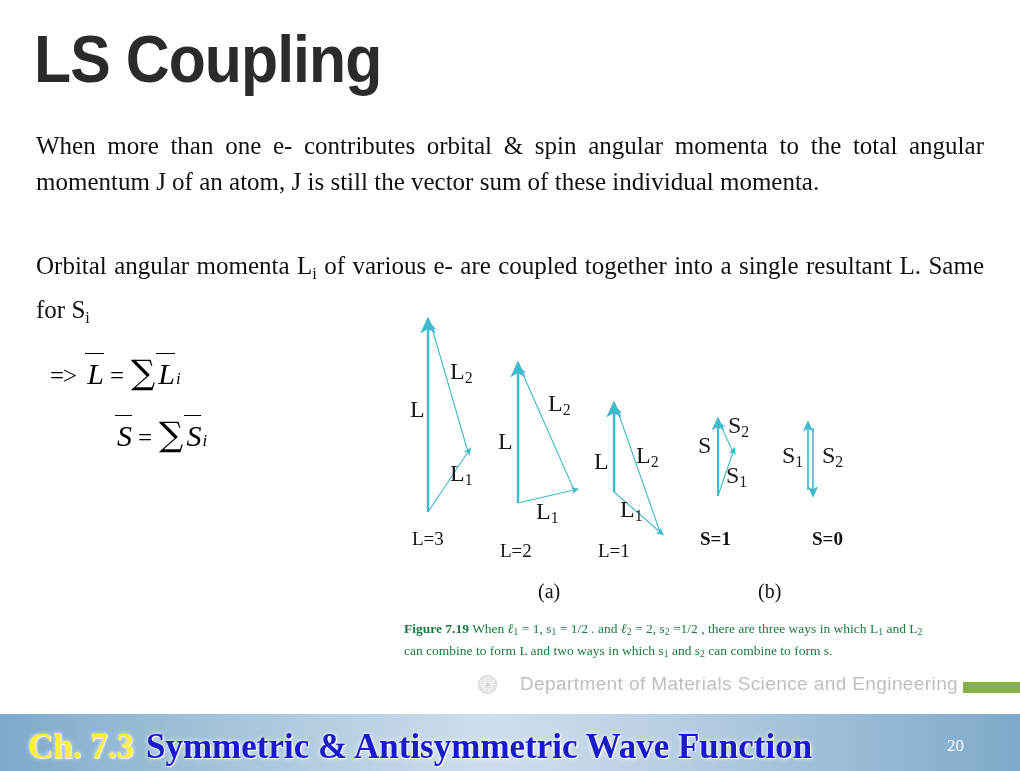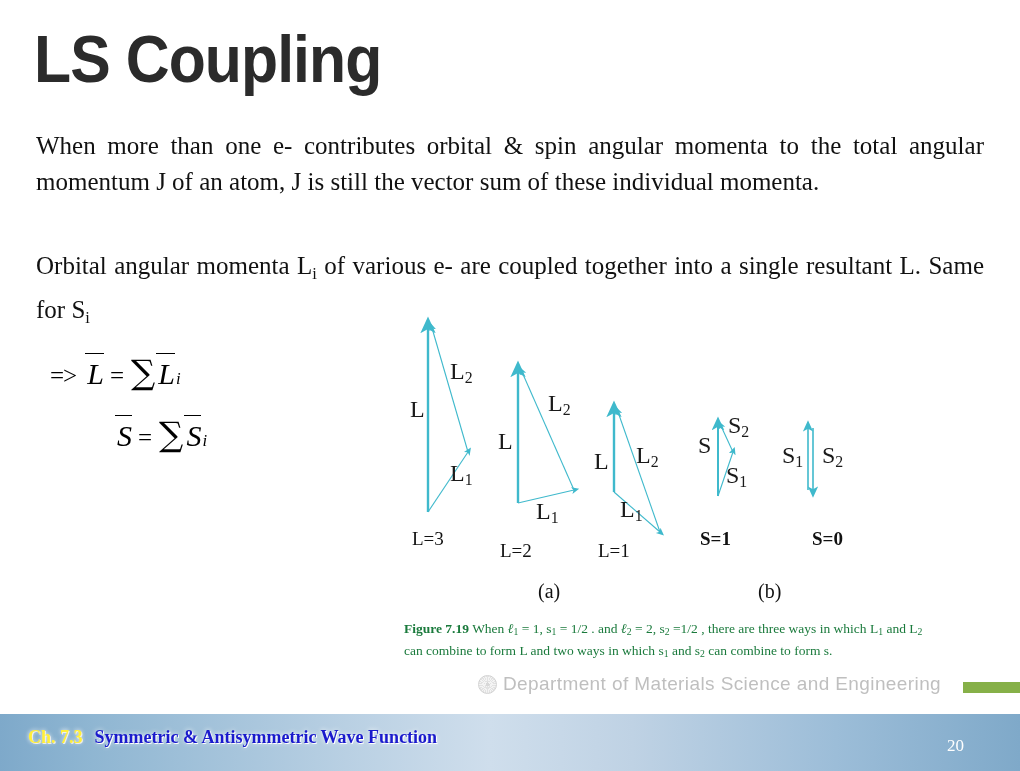--- a/index.html
+++ b/index.html
@@ -84,21 +84,21 @@
     color:#1a7a3c;
     margin-left:40px;
   }
   .caption b{font-weight:bold;}
   .caption sub{font-size:0.72em;vertical-align:-0.25em;}
   .scriptl{font-family:"DejaVu Serif", serif;font-style:italic;font-weight:bold;}
 
   
   .deptline{
     position:absolute;left:478px;top:673px;
-    display:flex;align-items:center;gap:6px;
+    display:flex;align-items:center;gap:23px;
     font-family:"Liberation Sans", sans-serif;
     font-size:19px;color:#bfbfbf;white-space:nowrap;
     letter-spacing:0.4px;
   }
   .seal{
     width:17px;height:17px;border-radius:50%;
     border:1.6px solid #d2d2d2;
     background:
       radial-gradient(circle at 50% 50%, #d8d8d8 0 2px, transparent 2px),
       repeating-conic-gradient(#e2e2e2 0 8deg, #f4f4f4 8deg 16deg);
@@ -113,21 +113,21 @@
   .banner{
     position:absolute;left:0;top:714px;width:1020px;height:57px;
     background:linear-gradient(to right,
       #7ea9ca 0%, #8fb6d2 9%, #b9d0e3 34%, #cfdeec 48%,
       #bfd2e4 62%, #9cbdd8 82%, #7fa9c9 100%);
   }
   .banner-text{
     position:absolute;left:28px;top:13px;
     white-space:nowrap;
     font-family:"Liberation Serif", serif;
-    font-weight:bold;font-size:18px;
+    font-weight:bold;font-size:35px;
   }
   .ch{color:#ffef3a;text-shadow:0 0 4px #fff,1px 1px 0 #e8e8e8;}
   .subj{color:#1a1acc;margin-left:12px;text-shadow:0 0 5px #fff,1px 1px 0 #fff;}
   .pagenum{
     position:absolute;right:56px;top:22px;
     font-family:"Liberation Serif", serif;
     font-size:17px;color:#ffffff;
   }
 </style>
 </head>

